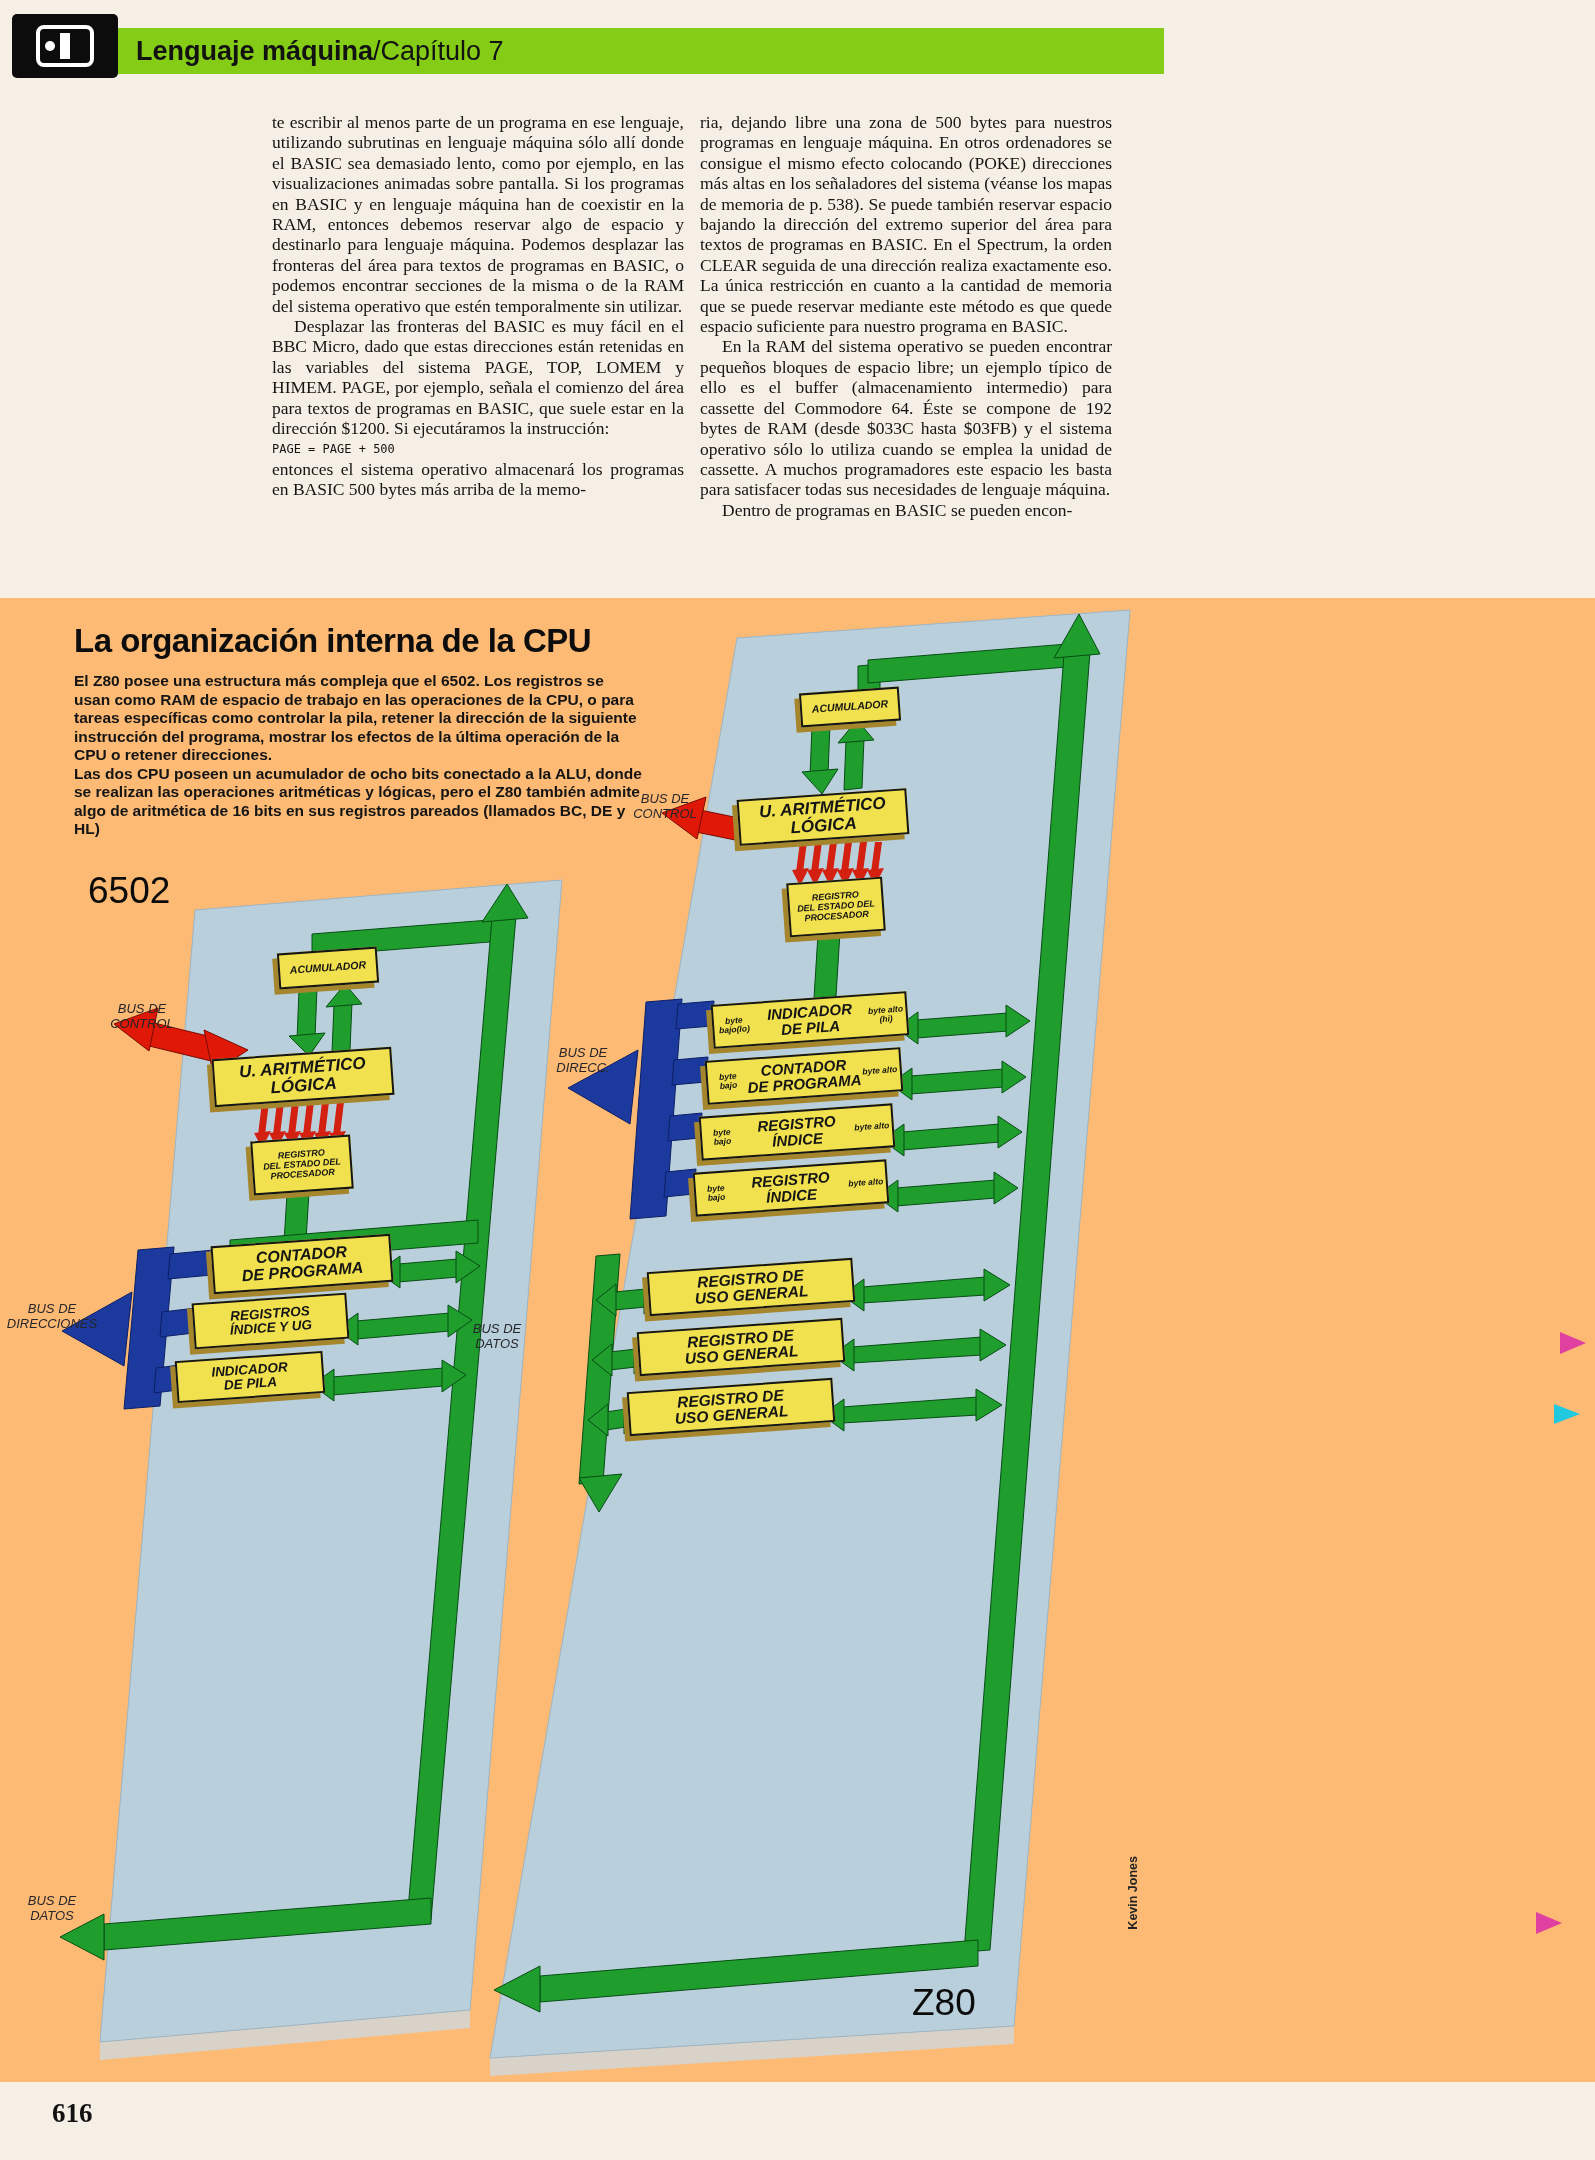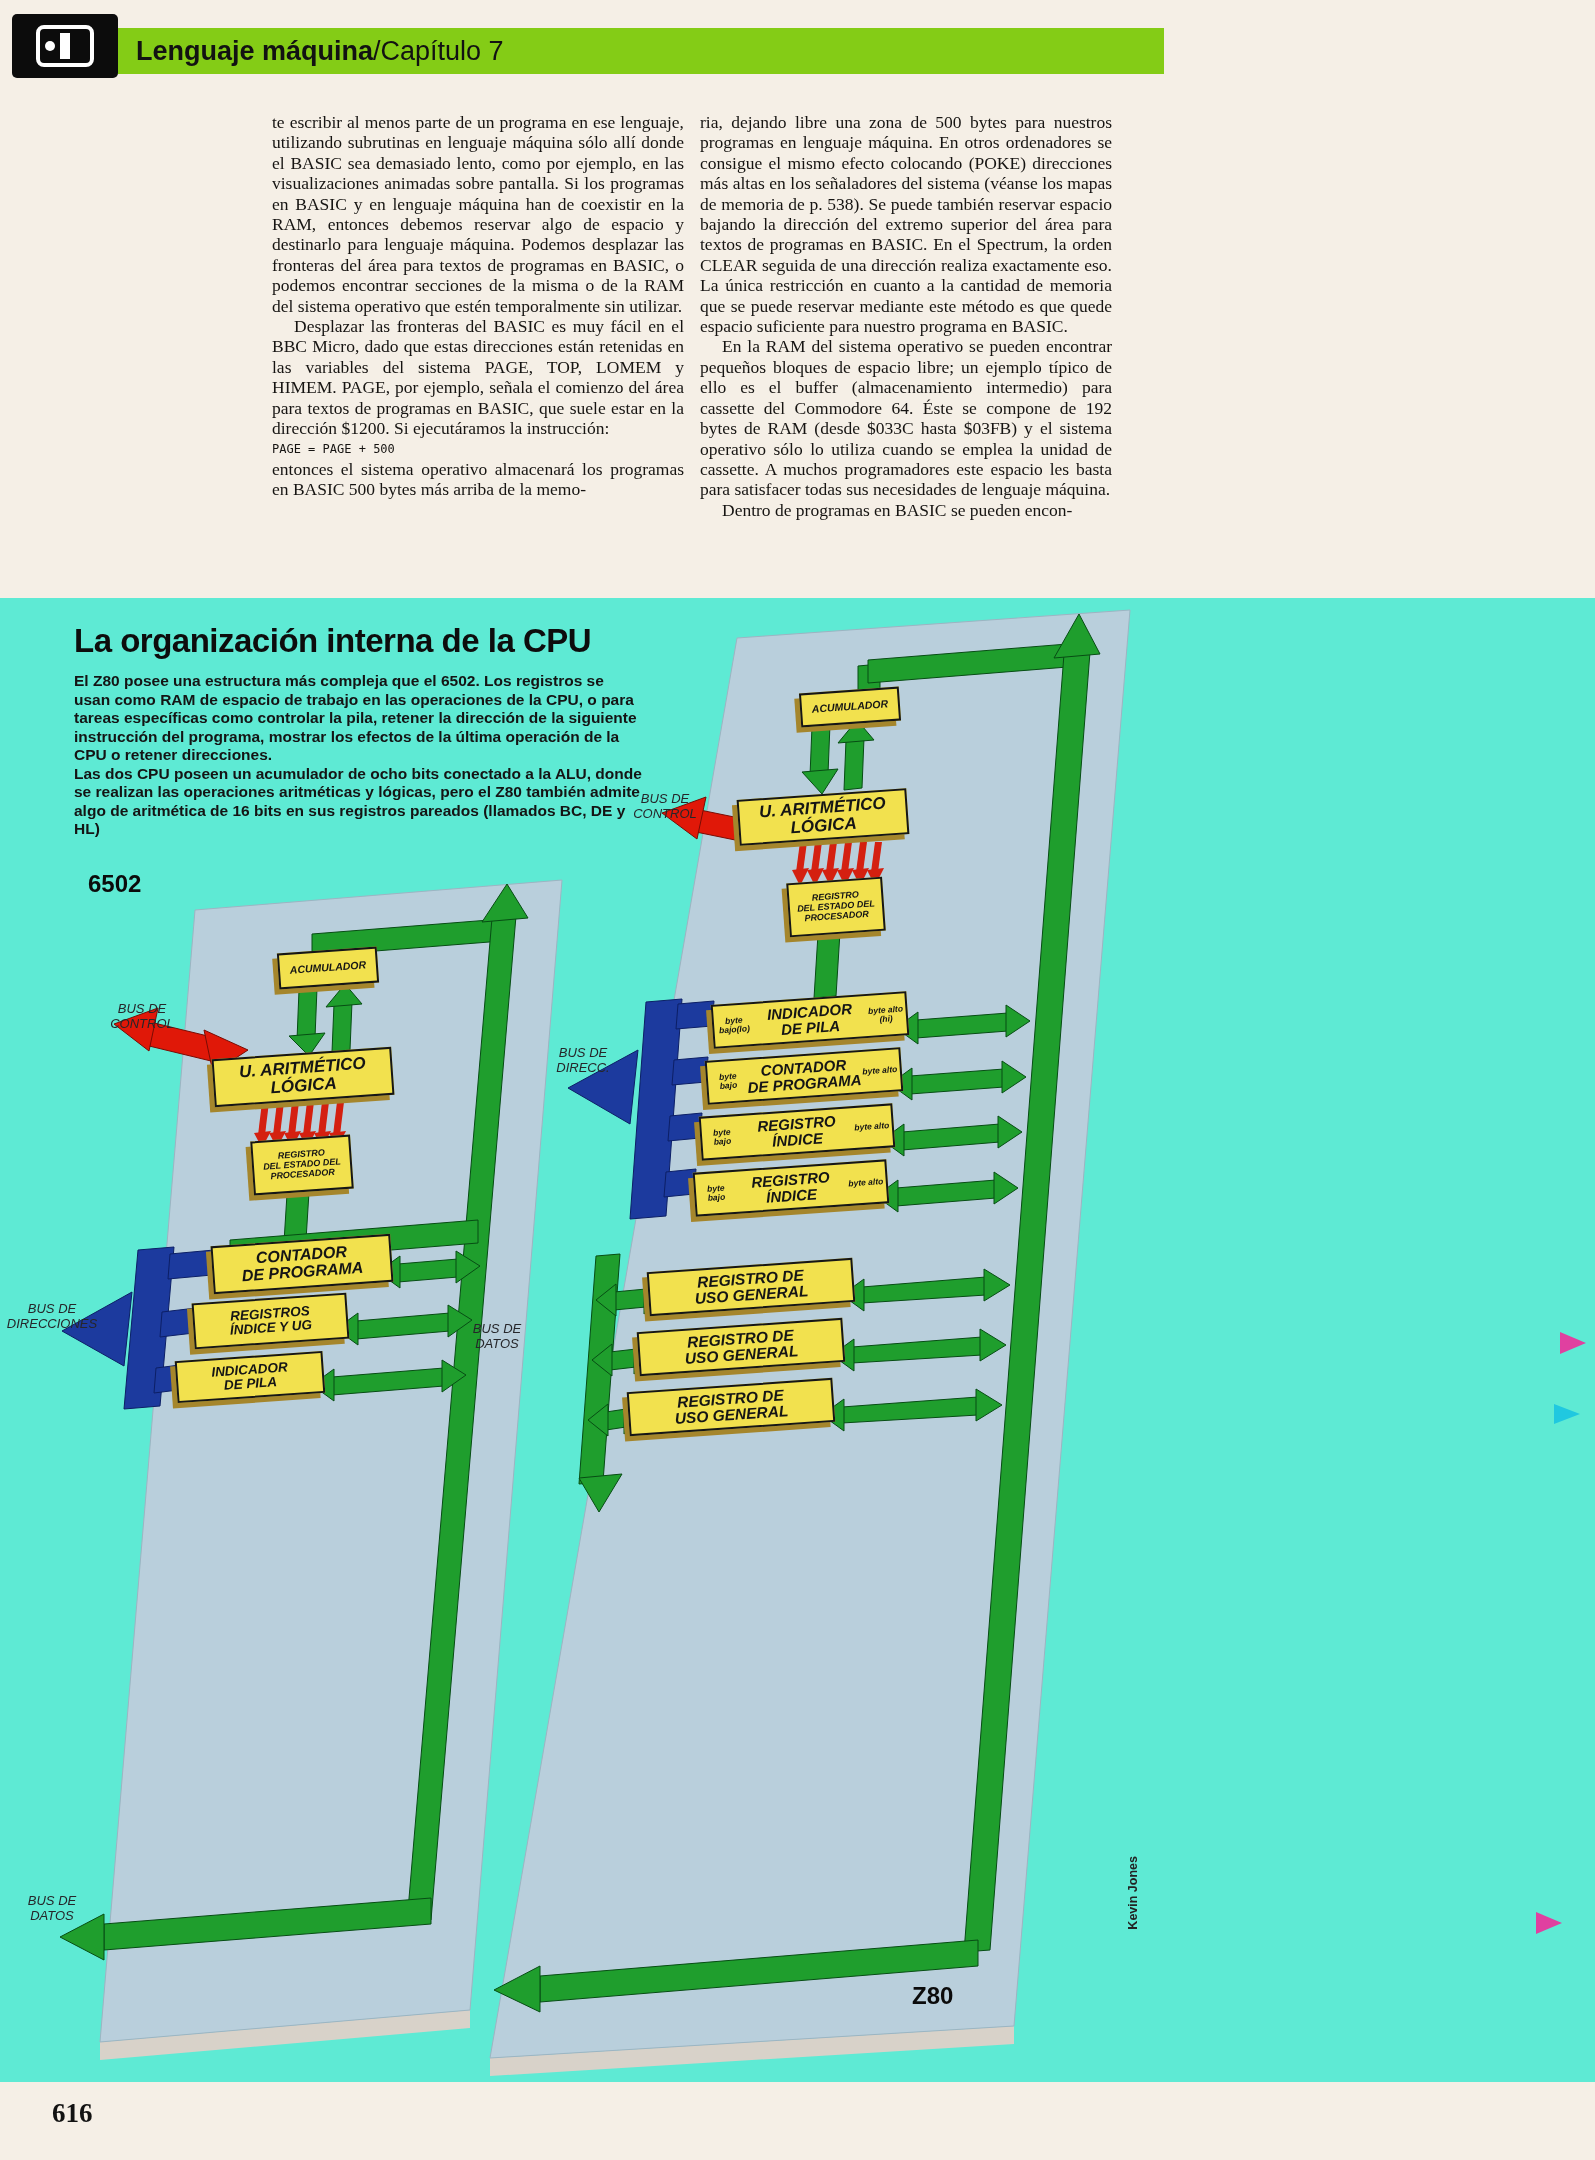--- a/index.html
+++ b/index.html
@@ -12,35 +12,35 @@
   .header-bar .b { font-weight:bold; }
 
   
   .article-col { position:absolute; top:112px; width:412px; font-size:17.5px; line-height:20.4px; text-align:justify; color:#161412; }
   #col1 { left:272px; } #col2 { left:700px; }
   .article-col p { margin:0; }
   .article-col p.ind { text-indent:22px; }
   .codeline { font-family:"DejaVu Sans Mono",monospace; font-size:12px; margin:9px 0 9px 22px; text-align:left; }
 
   
-  .diagram { position:absolute; left:0; top:598px; width:1595px; height:1484px; background:#5eead4; font-family:"Liberation Sans",sans-serif; }
+  .diagram { position:absolute; left:0; top:598px; width:1595px; height:1484px; background:#fdba74; font-family:"Liberation Sans",sans-serif; }
   .diagram svg { position:absolute; left:0; top:0; }
   .dg-title { position:absolute; left:74px; top:24px; font-size:33px; font-weight:bold; color:#0d0d0d; letter-spacing:-0.5px; }
   .dg-intro { position:absolute; left:74px; top:74px; width:568px; font-size:15.5px; line-height:18.5px; font-weight:bold; color:#141414; }
   .dg-intro p { margin:0; }
 
   .rbox { position:absolute; background:#f2e14e; border:2px solid #161616; color:#151515;
           display:flex; align-items:center; justify-content:center; text-align:center;
           font-weight:bold; font-style:italic; transform:rotate(-4deg); line-height:1.05;
           box-shadow:-5px 5px 0 #a5862c; }
   .rbox .ln { width:100%; }
   .side { position:absolute; font-size:8.5px; font-weight:bold; font-style:italic; width:36px; line-height:9px; text-align:center; top:50%; transform:translateY(-50%); }
   .side.l { left:2px; } .side.r { right:2px; }
 
-  .chip-label { position:absolute; font-weight:bold; font-size:24px; color:#0b0b0b; }
+  .chip-label { position:absolute; font-weight:normal; font-size:37px; color:#0b0b0b; }
   .buslabel { position:absolute; font-size:13px; font-weight:normal; font-style:italic; color:#26262a; text-align:center; line-height:14.5px; }
   .credit { position:absolute; left:1126px; top:1258px; font-size:12.5px; font-weight:bold; color:#232323; writing-mode:vertical-rl; transform:rotate(180deg); }
   .pagenum { position:absolute; left:52px; top:2098px; font-size:27px; font-weight:bold; color:#121212; font-family:"Liberation Serif",serif; }
 </style>
 </head>
 <body>
 
 <div class="logo-box">
   <svg width="64" height="44" viewBox="0 0 64 44">
     <rect x="5" y="3" width="54" height="38" rx="6" fill="none" stroke="#ffffff" stroke-width="4"></rect>

